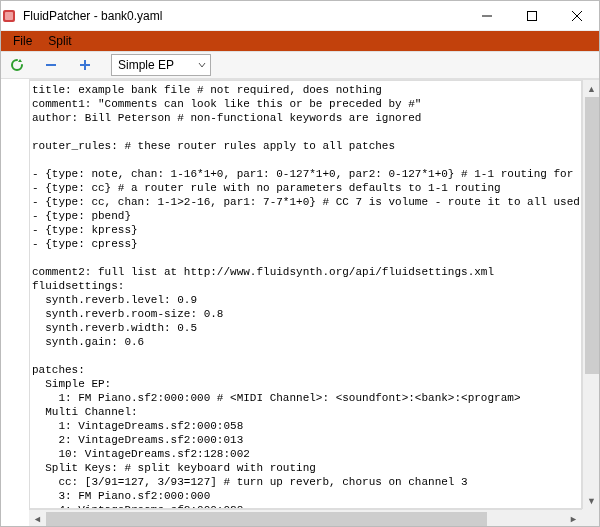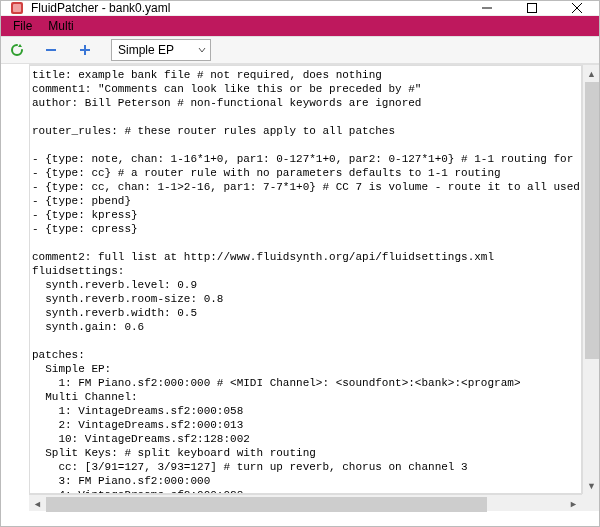--- a/index.html
+++ b/index.html
@@ -7,25 +7,25 @@
     margin: 0;
     font-family: "Segoe UI", Tahoma, sans-serif;
     font-size: 12px;
     background: #fff;
     width: 600px;
     height: 527px;
     overflow: hidden;
     border: 1px solid #bbb;
   }
   .titlebar {
-    height: 15px;
-    background: #fff;
-    display: flex;
-    align-items: center;
-    padding: 0 0 0 8px;
+    height: 30px;
+    background: #fff;
+    display: flex;
+    align-items: center;
+    padding: 0 0 0 0;
     border-bottom: 1px solid #eee;
   }
   .titlebar .app-icon {
     width: 16px; height: 16px;
     margin-right: 6px;
     display: flex; align-items: center; justify-content: center;
   }
   .titlebar .title {
     flex: 0 0 auto;
     font-size: 12px;
@@ -36,21 +36,21 @@
     width: 45px; height: 30px;
     display: flex; align-items: center; justify-content: center;
     color: #000;
   }
   .menubar {
     height: 20px;
     display: flex;
     align-items: center;
     padding: 0 4px;
     font-size: 12px;
-    background: #be185d;
+    background: #c2410c;
   }
   .menubar .menu {
     padding: 2px 8px;
   }
   .toolbar {
     height: 28px;
     display: flex;
     align-items: center;
     padding: 2px 4px;
     gap: 10px;
@@ -166,21 +166,21 @@
   </div>
   <div class="winbtn close">
     <svg width="10" height="10" viewBox="0 0 10 10">
         <path d="M0 0 L10 10 M10 0 L0 10" stroke="currentColor" stroke-width="1"></path>
       </svg>
   </div>
 </div>
 
 <div class="menubar">
   <div class="menu">File</div>
-  <div class="menu">Multi</div>
+  <div class="menu">Split</div>
 </div>
 
 <div class="toolbar">
   <div class="tbtn" title="Refresh">
     <svg width="16" height="16" viewBox="0 0 16 16">
       <path d="M8 3 a5 5 0 1 0 5 5" fill="none" stroke="#2e9e2e" stroke-width="2" stroke-linecap="round"></path>
       <path d="M11 2 L13 5 L9 5 Z" fill="#2e9e2e"></path>
     </svg>
   </div>
   <div class="tbtn" title="Previous">

